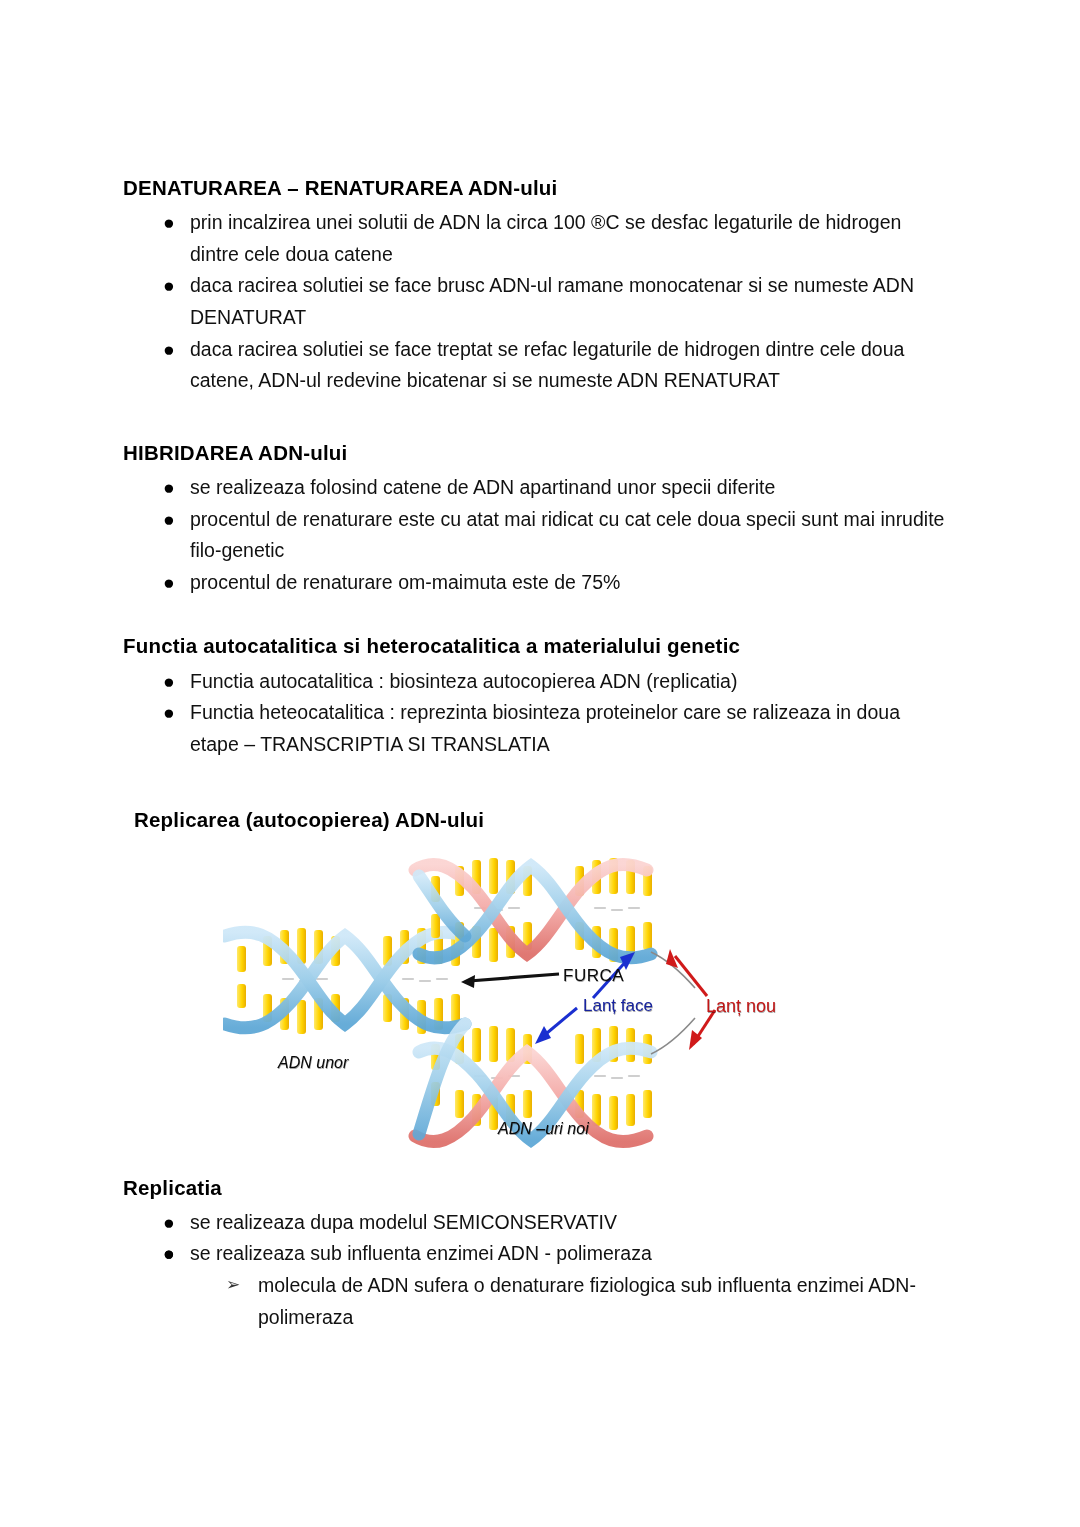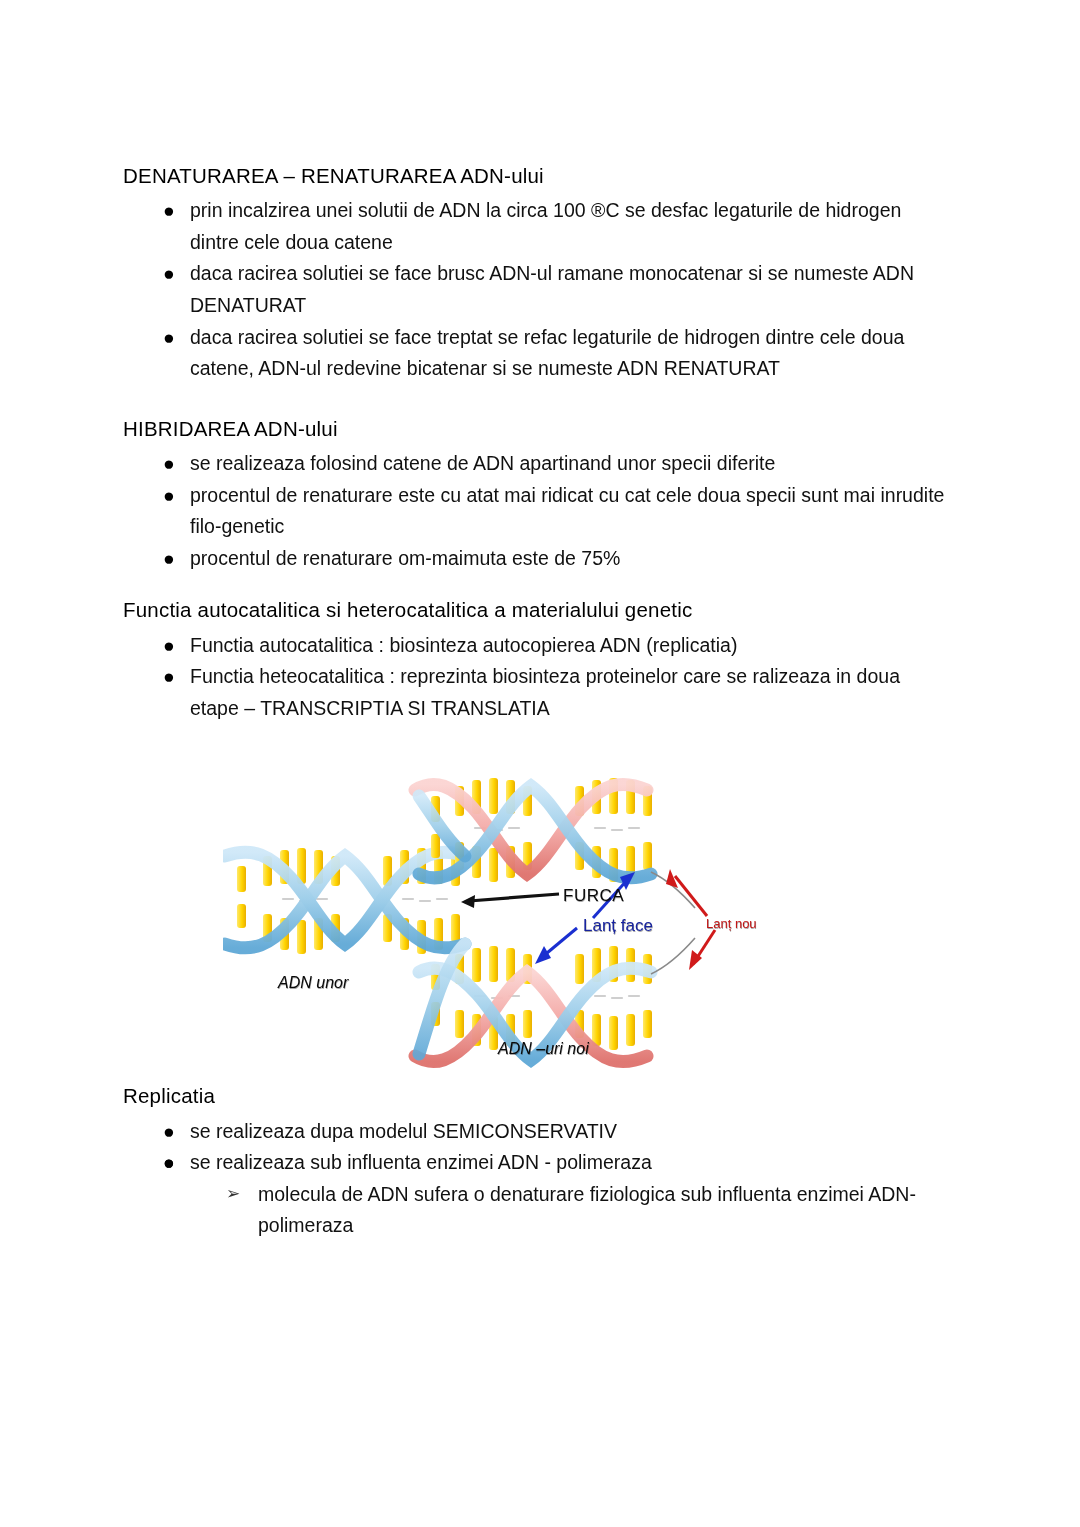--- a/index.html
+++ b/index.html
@@ -24,22 +24,22 @@
     box-sizing: border-box;
   }
   .content {
     position: absolute;
     left: 123px;
     top: 158px;
     width: 825px;
   }
   h2.section-heading {
     font-size: 20.5px;
-    font-weight: normal;
-    margin: 4px 0 6px 0;
+    font-weight: bold;
+    margin: 16px 0 6px 0;
     line-height: 1.33;
     letter-spacing: 0.01em;
     color: #000000;
   }
   h2.section-heading.indented {
     margin-left: 11px;
   }
   ul.bullets {
     list-style: none;
     margin: 0;
@@ -114,21 +114,21 @@
     color: #0a0a0a;
     letter-spacing: 0.5px;
   }
   .lbl-lant-vechi {
     left: 360px; top: 148px;
     font-size: 17px;
     color: #17239e;
   }
   .lbl-lant-nou {
     left: 483px; top: 148px;
-    font-size: 13px;
+    font-size: 18px;
     color: #c21616;
   }
   .lbl-adn-vechi {
     left: 55px; top: 206px;
     font-size: 16px;
     color: #0a0a0a;
   }
   .lbl-adn-noi {
     left: 275px; top: 272px;
     font-size: 16px;
@@ -190,20 +190,21 @@
         <span>Functia autocatalitica : biosinteza autocopierea ADN (replicatia)</span>
       </li>
       <li>
         <span class="marker">●</span>
         <span>Functia heteocatalitica : reprezinta biosinteza proteinelor  care se ralizeaza in doua etape – TRANSCRIPTIA SI TRANSLATIA</span>
       </li>
     </ul>
 
     <div class="gap-lg"></div>
 
+    <h2 class="section-heading indented">Replicarea (autocopierea) ADN-ului</h2>
 
     <div class="figure-wrap">
       <div class="dna-figure">
         <svg viewBox="0 0 510 310" width="510" height="310" xmlns="http://www.w3.org/2000/svg">
           <defs>
             <linearGradient id="blueBand" x1="0" y1="0" x2="0" y2="1">
               <stop offset="0%" stop-color="#cfe8f8"></stop>
               <stop offset="50%" stop-color="#9ccde9"></stop>
               <stop offset="100%" stop-color="#5fa8d6"></stop>
             </linearGradient>

